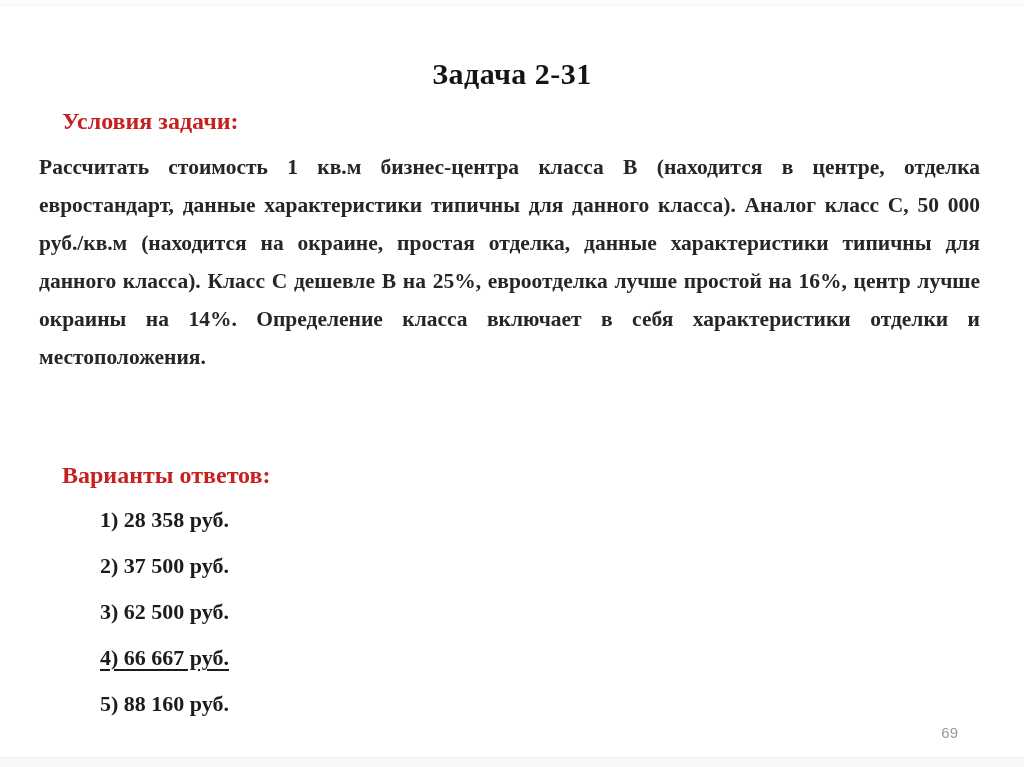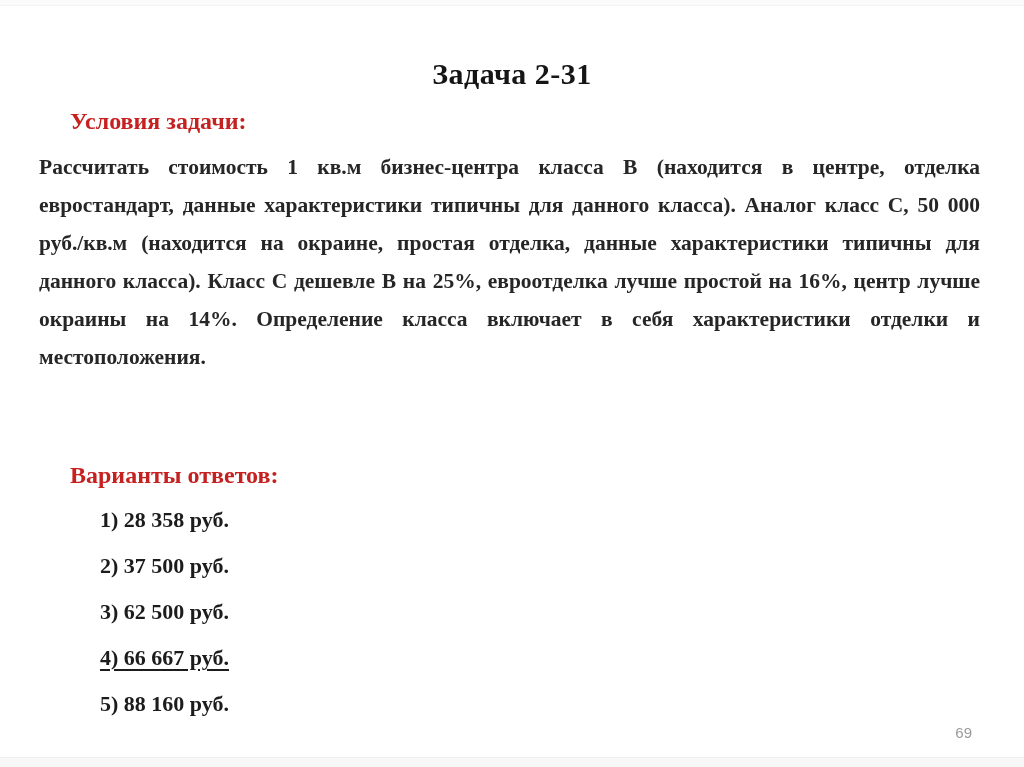--- a/index.html
+++ b/index.html
@@ -33,21 +33,21 @@
   .slide-title {
     margin: 0;
     padding-top: 57px;
     text-align: center;
     font-size: 30px;
     font-weight: bold;
     color: #151515;
     letter-spacing: 0.5px;
   }
   .section-heading {
-    margin: 8px;
+    margin: 0;
     padding: 0 13px 0 62px;
     font-size: 24px;
     font-weight: bold;
   }
   .conditions-heading {
     margin-top: 17px;
   }
   .conditions-text {
     margin: 13px 44px 0 39px;
     font-size: 21.5px;
@@ -83,21 +83,21 @@
     width: 100%;
     text-align: center;
     font-family: "Liberation Sans", sans-serif;
     font-size: 11px;
     color: #b5b5b5;
     letter-spacing: 0.2px;
   }
   .footer-page-number {
     position: absolute;
     bottom: 26px;
-    right: 52px;
+    right: 66px;
     font-family: "Liberation Sans", sans-serif;
     font-size: 15px;
     color: #9a9a9a;
     margin-top: 18px;
   }
 </style>
 </head>
 <body>
 
 <div class="slide">

